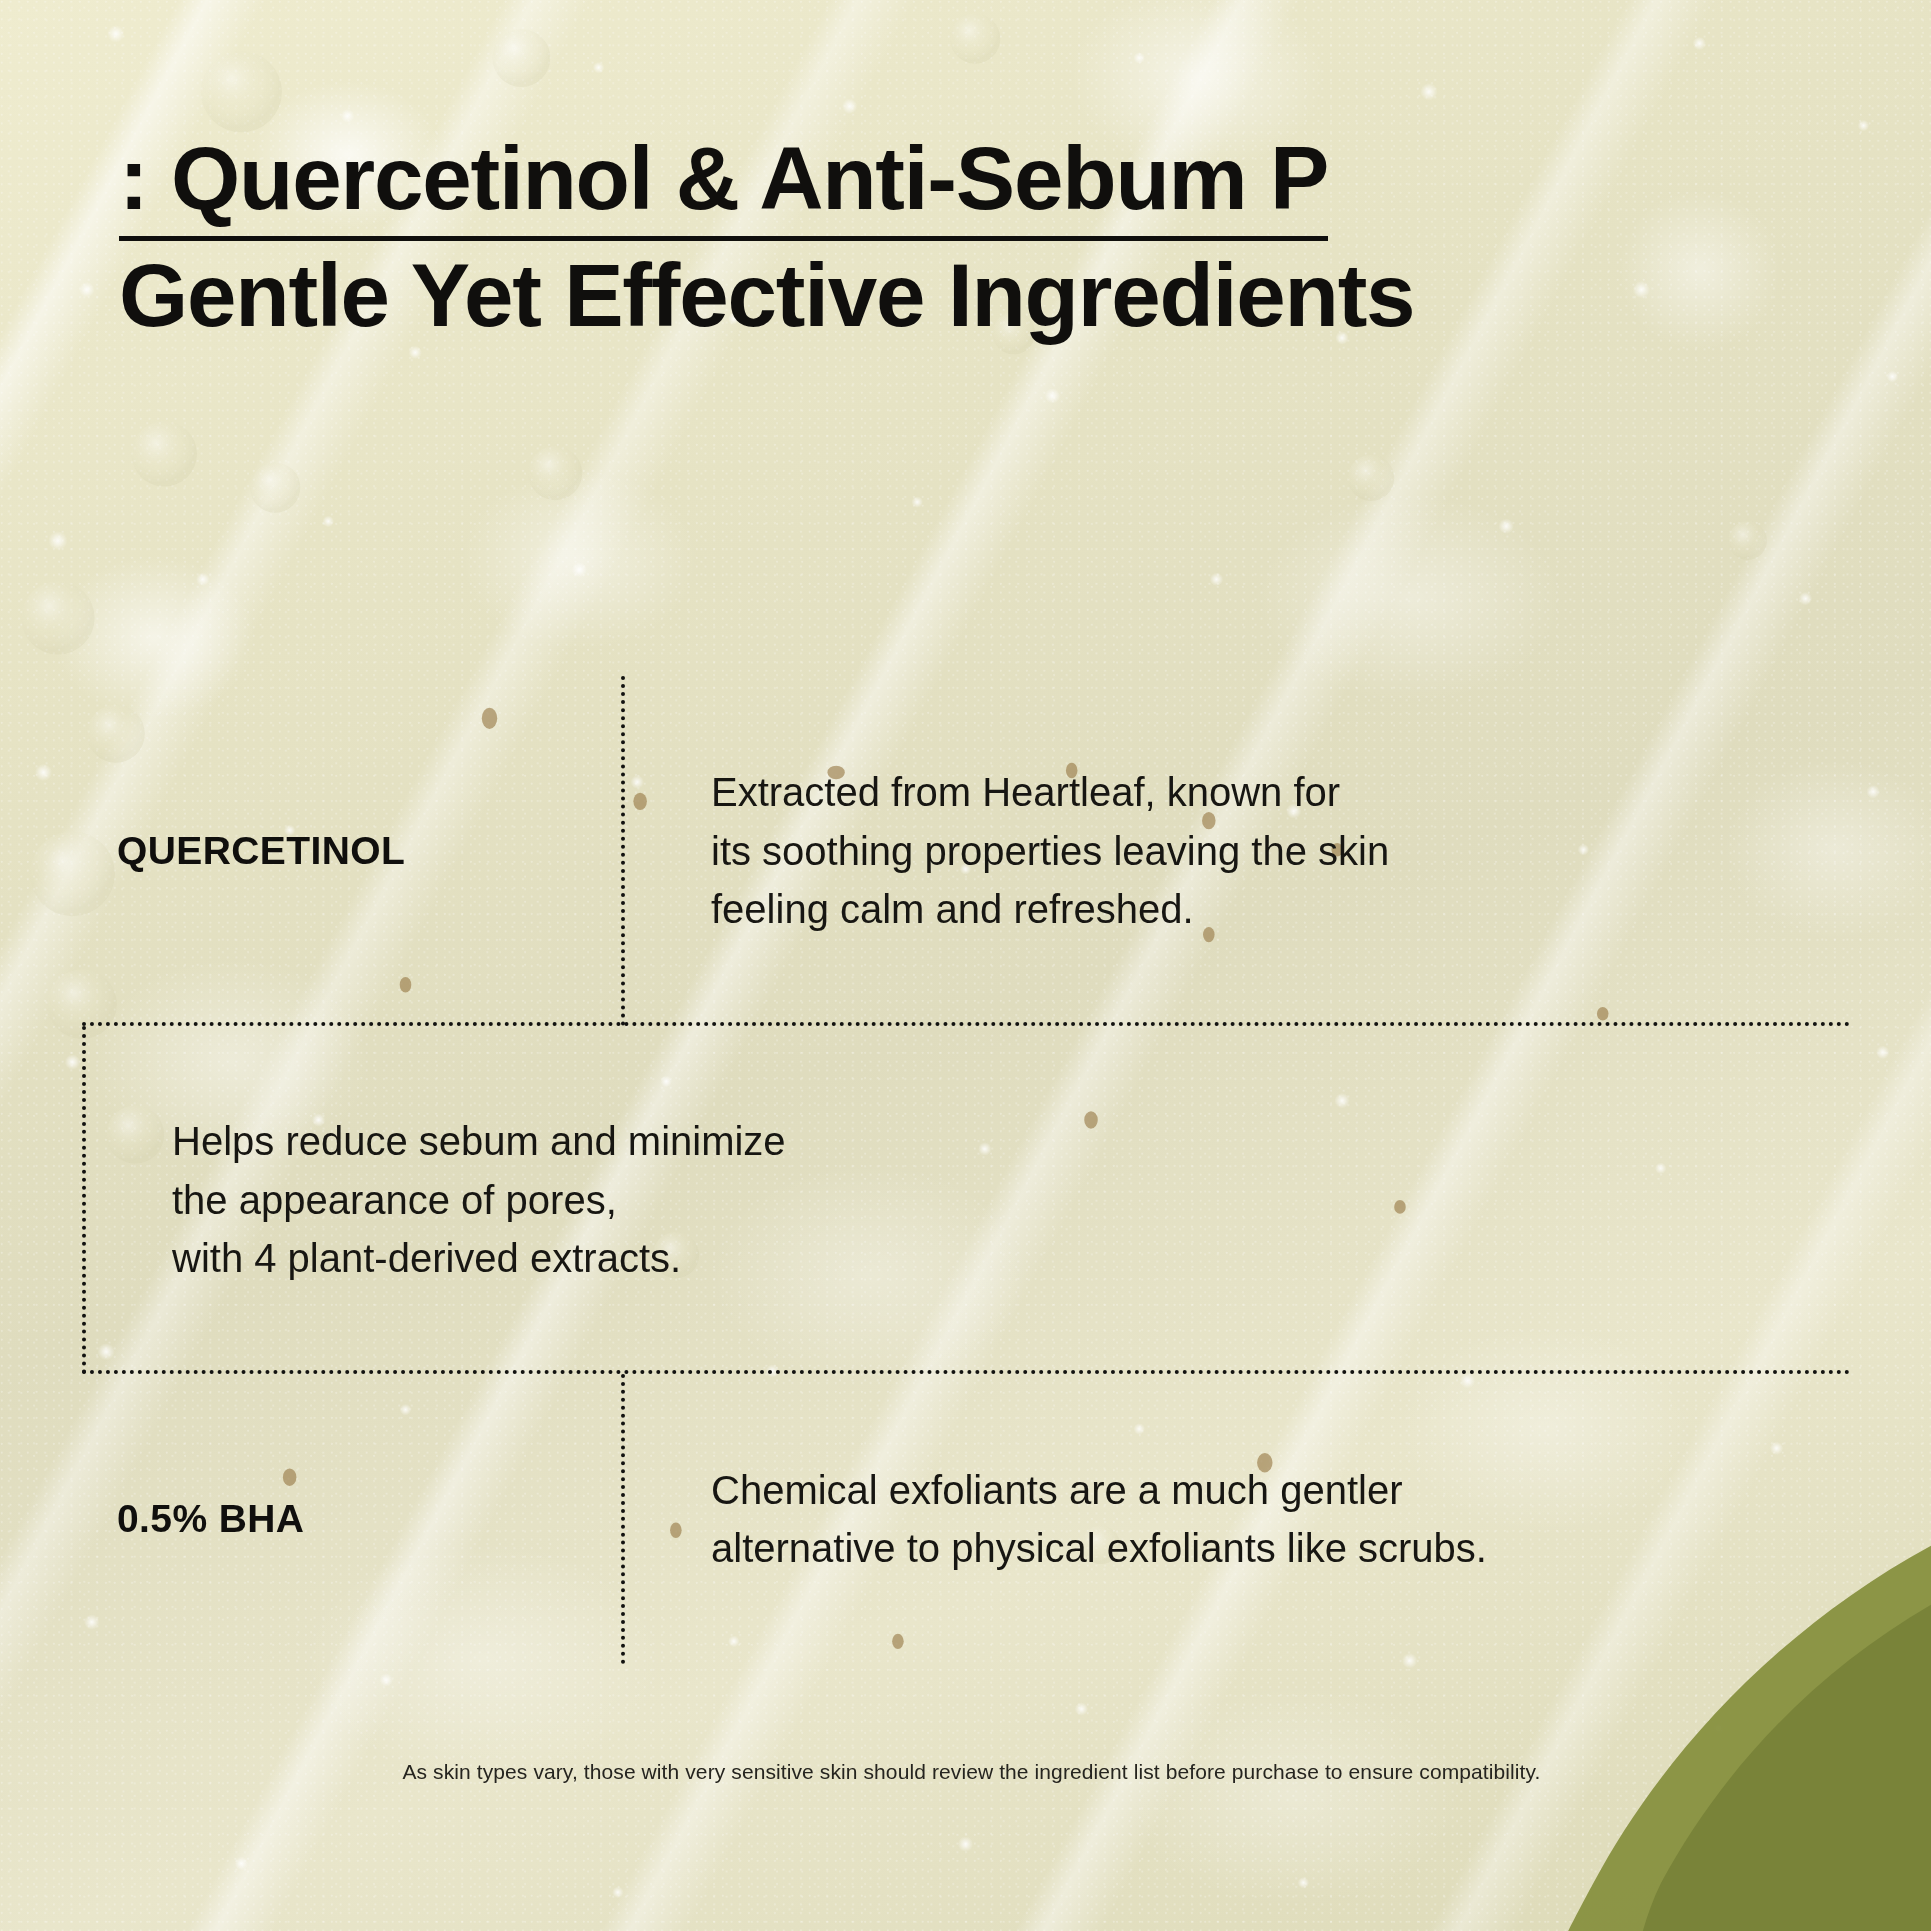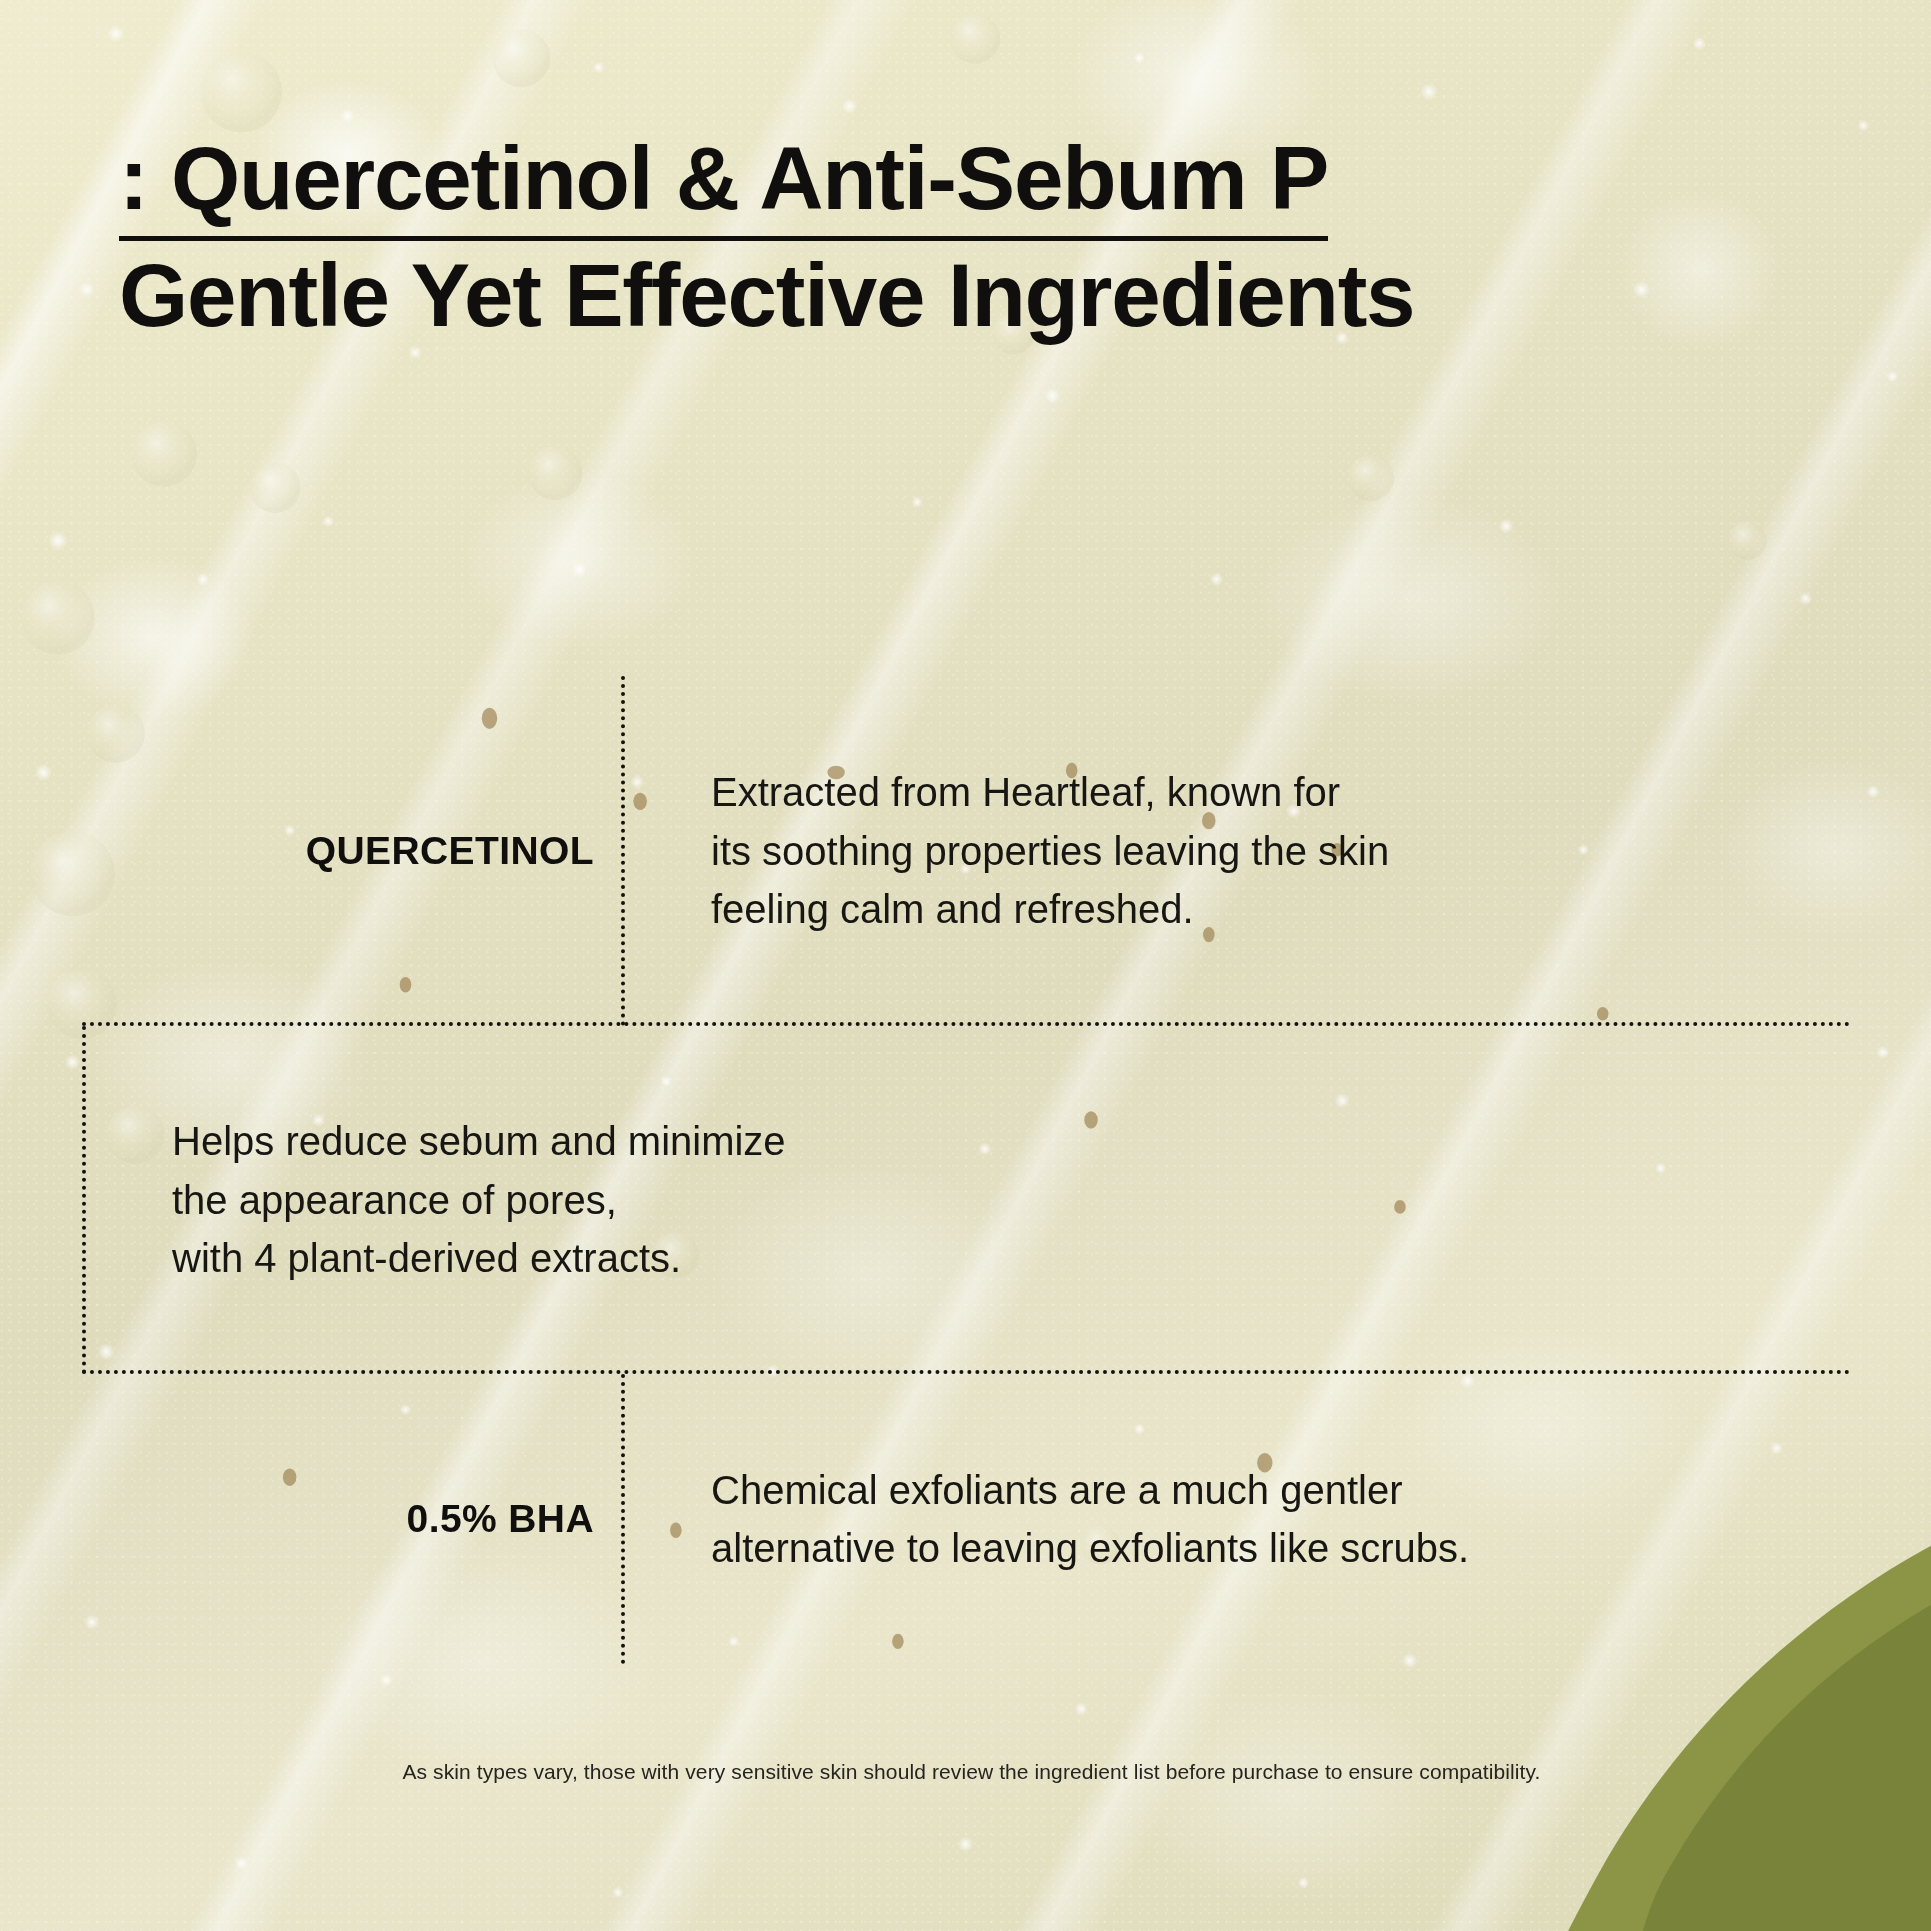--- a/index.html
+++ b/index.html
@@ -111,21 +111,21 @@
 
   .cell-label {
     width: 539px;
     flex: 0 0 539px;
     box-sizing: border-box;
     padding-right: 27px;
     font-size: 39px;
     font-weight: 700;
     letter-spacing: 0.4px;
     color: #100f0d;
-    text-align: right;
+    text-align: left;
     padding-left: 35px;
   }
   .vline {
     flex: 0 0 0px;
     align-self: stretch;
     border-left: 4.8px dotted #121210;
   }
   .cell-desc {
     flex: 1 1 auto;
     padding-left: 70px;
@@ -287,21 +287,21 @@
 with 4 plant-derived extracts.</p>
       </div>
       <div class="row-divider"></div>
     </div>
 
     <div class="row r3">
       <div class="cell-label">0.5% BHA</div>
       <div class="vline"></div>
       <div class="cell-desc">
         <p>Chemical exfoliants are a much gentler
-alternative to leaving exfoliants like scrubs.</p>
+alternative to physical exfoliants like scrubs.</p>
       </div>
     </div>
 
   </div>
 
   <div class="footnote">As skin types vary, those with very sensitive skin should review the ingredient list before purchase to ensure compatibility.</div>
 
 </div>
 
 

